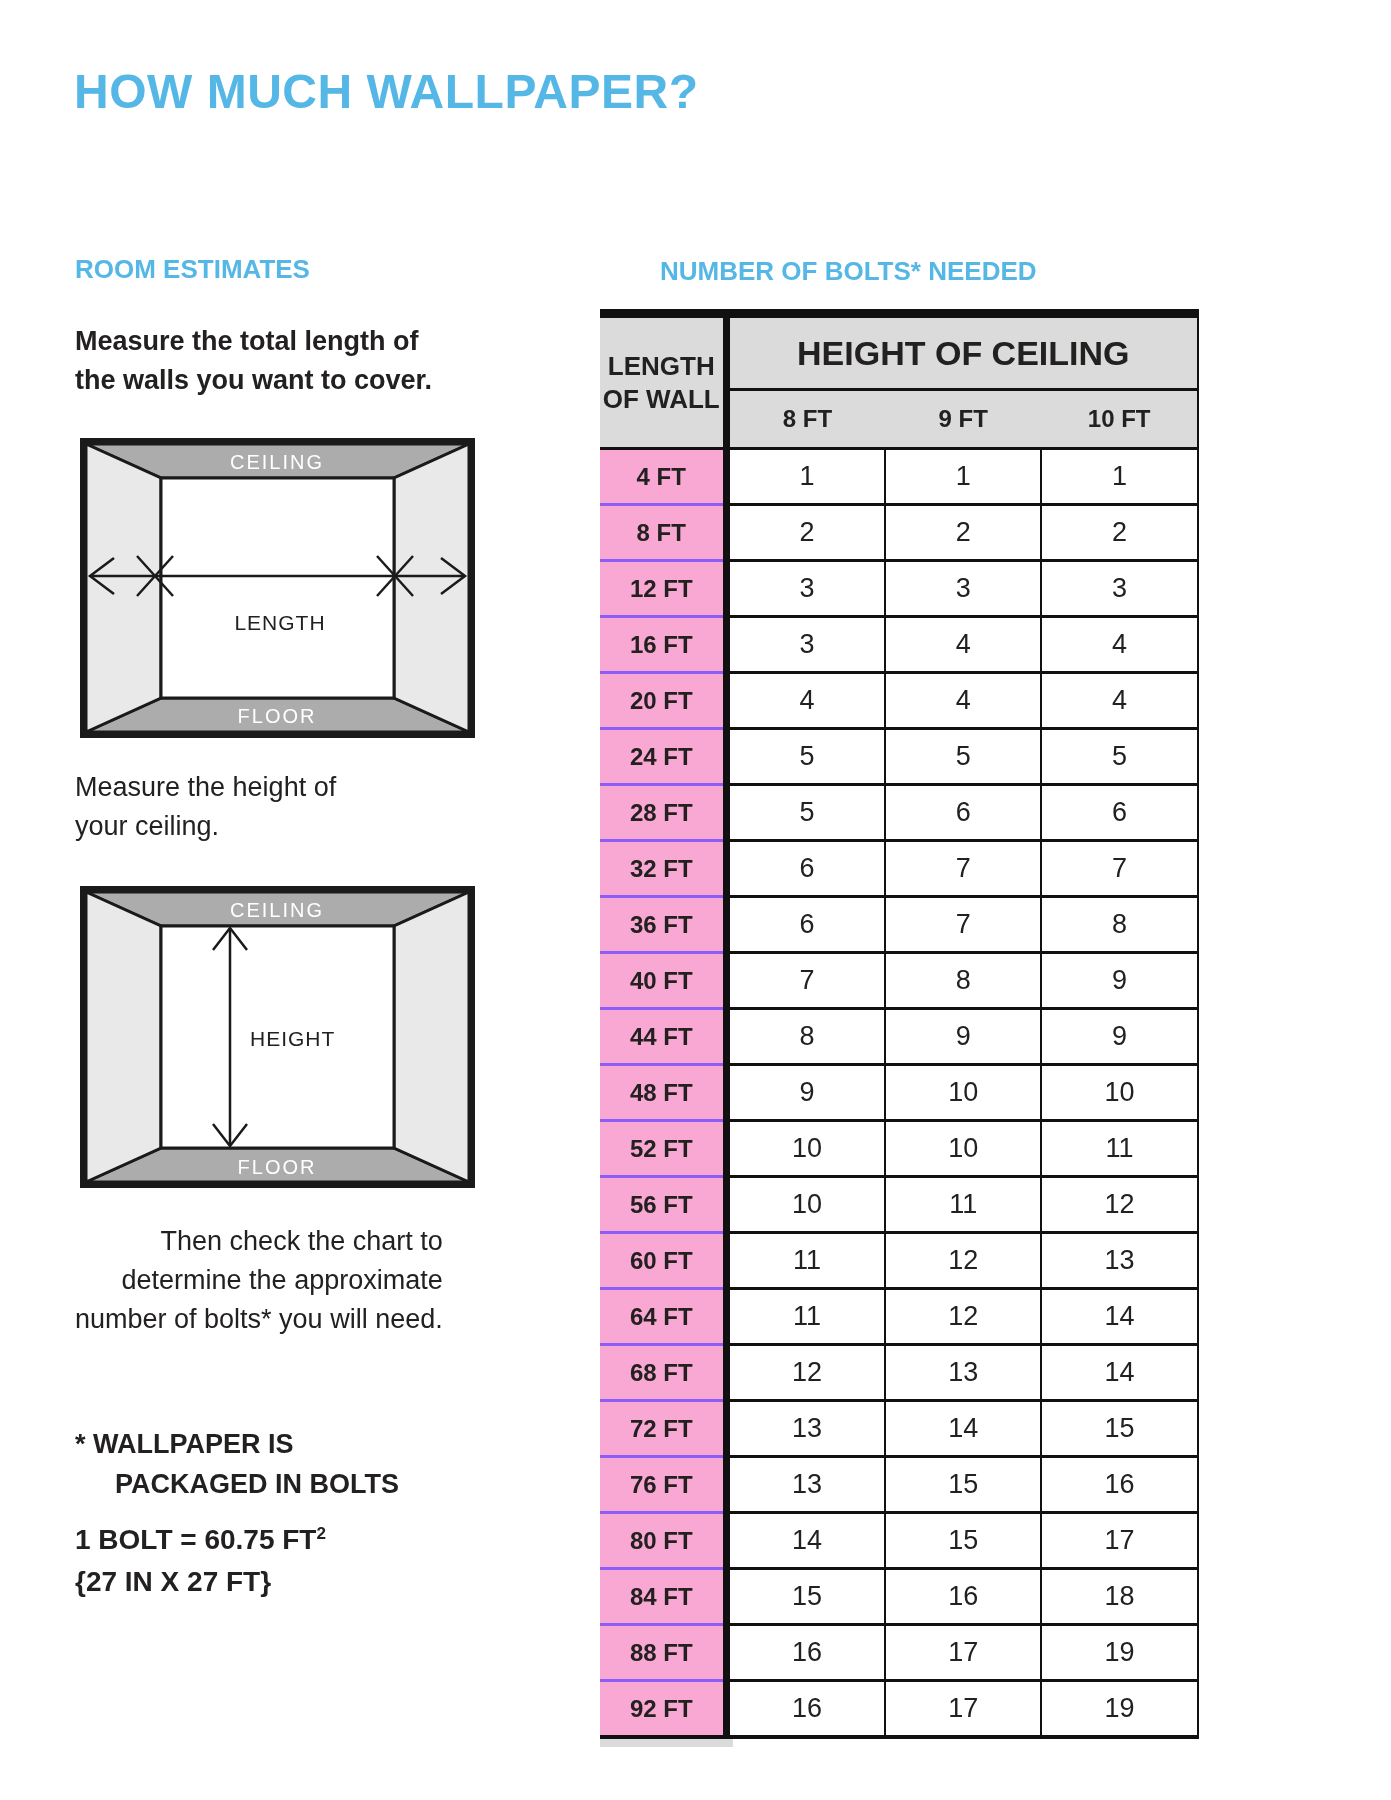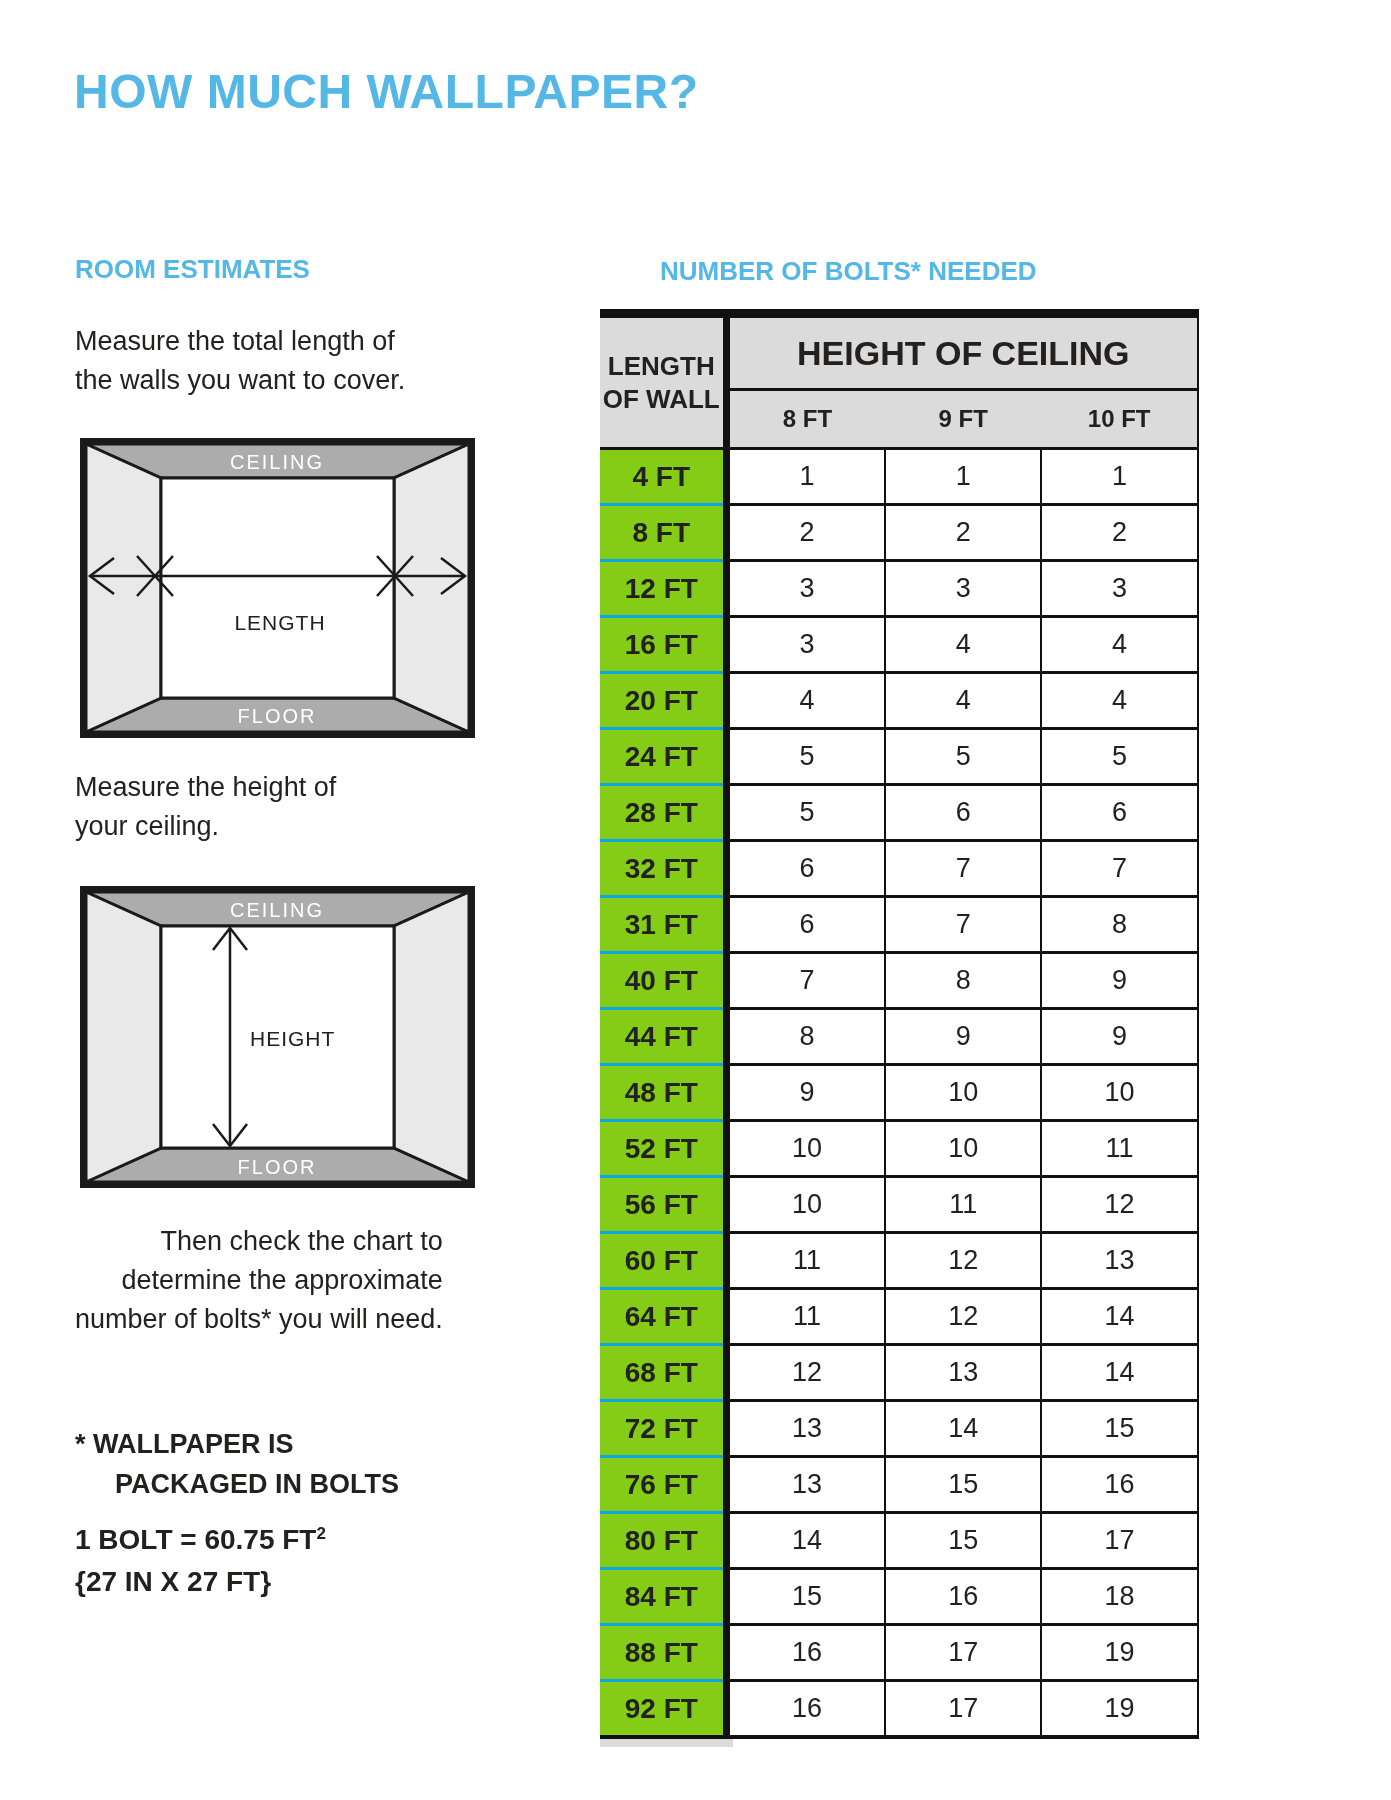--- a/index.html
+++ b/index.html
@@ -5,41 +5,41 @@
   html,body{margin:0;padding:0;background:#ffffff;}
   .page{
     position:relative;width:1199px;height:1800px;background:#ffffff;
     font-family:"Liberation Sans","DejaVu Sans",sans-serif;color:#232020;overflow:hidden;
   }
   .abs{position:absolute;}
   .blue{color:#55B7E5;}
   .page-title{left:74px;top:64px;font-size:48px;font-weight:bold;letter-spacing:0.5px;}
   .section-heading{left:75px;top:254px;font-size:26px;font-weight:bold;}
   .para{font-size:27px;line-height:39px;}
-  .para1{left:75px;top:322px;}
+  .para1{left:75px;top:322px;font-weight:bold;}
   .para2{left:75px;top:768px;}
   .para3{left:75px;top:1222px;text-align:right;}
   .diagram1{left:80px;top:438px;}
   .diagram2{left:80px;top:886px;}
   .footnote{left:75px;top:1424px;font-size:27px;font-weight:bold;line-height:40px;}
   .footnote .fn-line2{margin-left:40px;}
   .bolt-eq{left:75px;top:1524px;font-size:28px;font-weight:bold;}
   .bolt-eq sup{font-size:17px;vertical-align:super;line-height:0;}
   .bolt-dims{left:75px;top:1566px;font-size:28px;font-weight:bold;}
   .table-heading{left:660px;top:256px;font-size:26px;font-weight:bold;}
   .table-wrap{left:600px;top:309px;}
   table.bolts{border-collapse:collapse;table-layout:fixed;
     border-top:9px solid #111;border-right:2px solid #111;border-bottom:4px solid #111;}
   table.bolts td{padding:0;text-align:center;vertical-align:middle;}
   .cell-rowhdr{width:128px;background:#DBDBDB;font-weight:bold;font-size:26px;line-height:33px;
     border-right:7px solid #111;border-bottom:3px solid #111;}
   .cell-grouphdr{background:#DBDBDB;font-weight:bold;font-size:34px;height:70px;border-bottom:3px solid #111;}
   .row-subhdr td{width:194px;background:#DBDBDB;font-weight:bold;font-size:24px;height:56px;border-bottom:3px solid #111;}
-  .cell-rowlabel{background:#84cc16;font-weight:bold;font-size:28px;height:53px;
-    border-right:7px solid #111;border-top:3px solid #111;border-bottom:3px solid #0ea5e9;}
+  .cell-rowlabel{background:#f9a8d4;font-weight:bold;font-size:24px;height:53px;
+    border-right:7px solid #111;border-top:3px solid #111;border-bottom:3px solid #8b5cf6;}
   .cell-data{background:#ffffff;font-size:27px;height:53px;
     border-top:3px solid #111;border-bottom:3px solid #111;border-left:2px solid #111;border-right:2px solid #111;}
   .bottom-tab{width:133px;height:8px;background:#DBDBDB;}
   svg text{font-family:"Liberation Sans","DejaVu Sans",sans-serif;}
 </style>
 </head>
 <body>
 
 <div class="page">
 
@@ -173,21 +173,21 @@
             <td class="cell-data">6</td>
             <td class="cell-data">6</td>
           </tr>
           <tr>
             <td class="cell-rowlabel">32 FT</td>
             <td class="cell-data">6</td>
             <td class="cell-data">7</td>
             <td class="cell-data">7</td>
           </tr>
           <tr>
-            <td class="cell-rowlabel">31 FT</td>
+            <td class="cell-rowlabel">36 FT</td>
             <td class="cell-data">6</td>
             <td class="cell-data">7</td>
             <td class="cell-data">8</td>
           </tr>
           <tr>
             <td class="cell-rowlabel">40 FT</td>
             <td class="cell-data">7</td>
             <td class="cell-data">8</td>
             <td class="cell-data">9</td>
           </tr>

